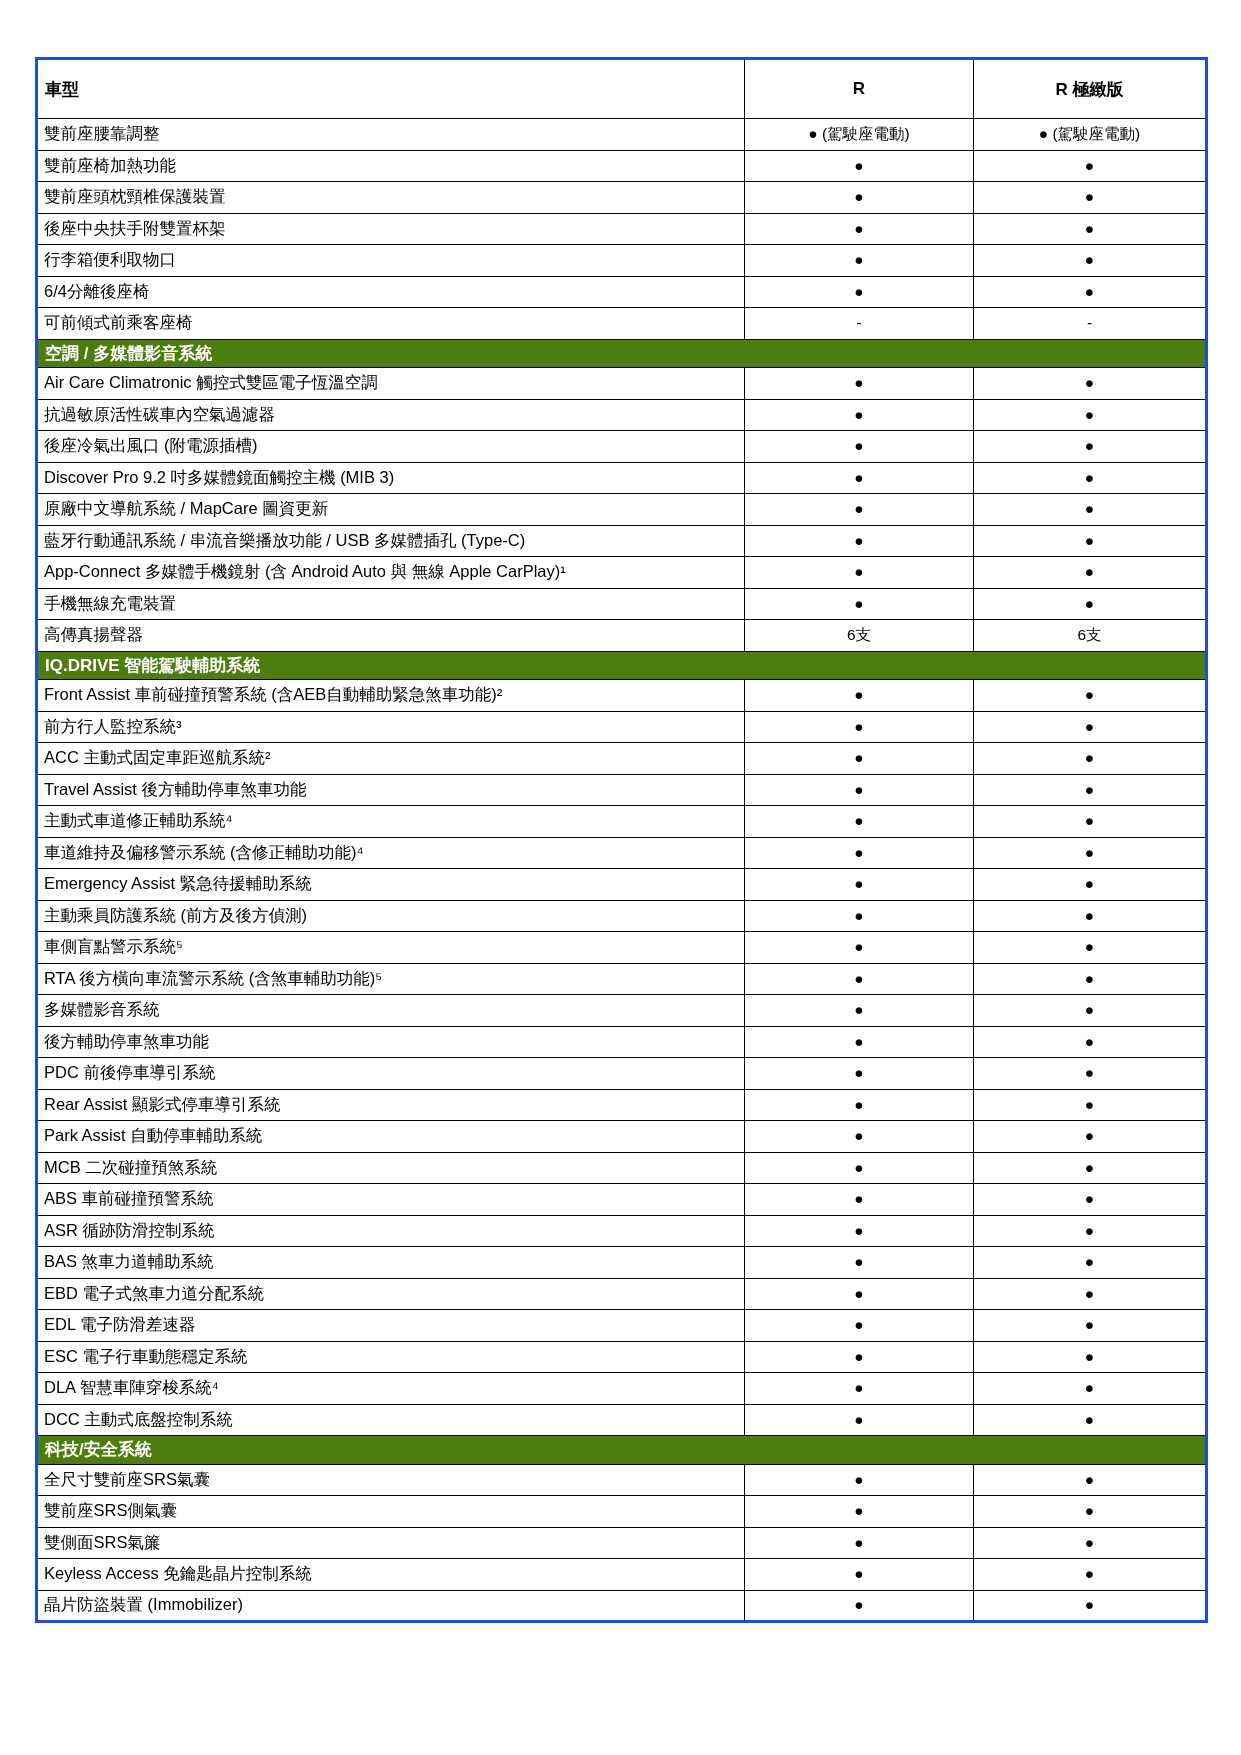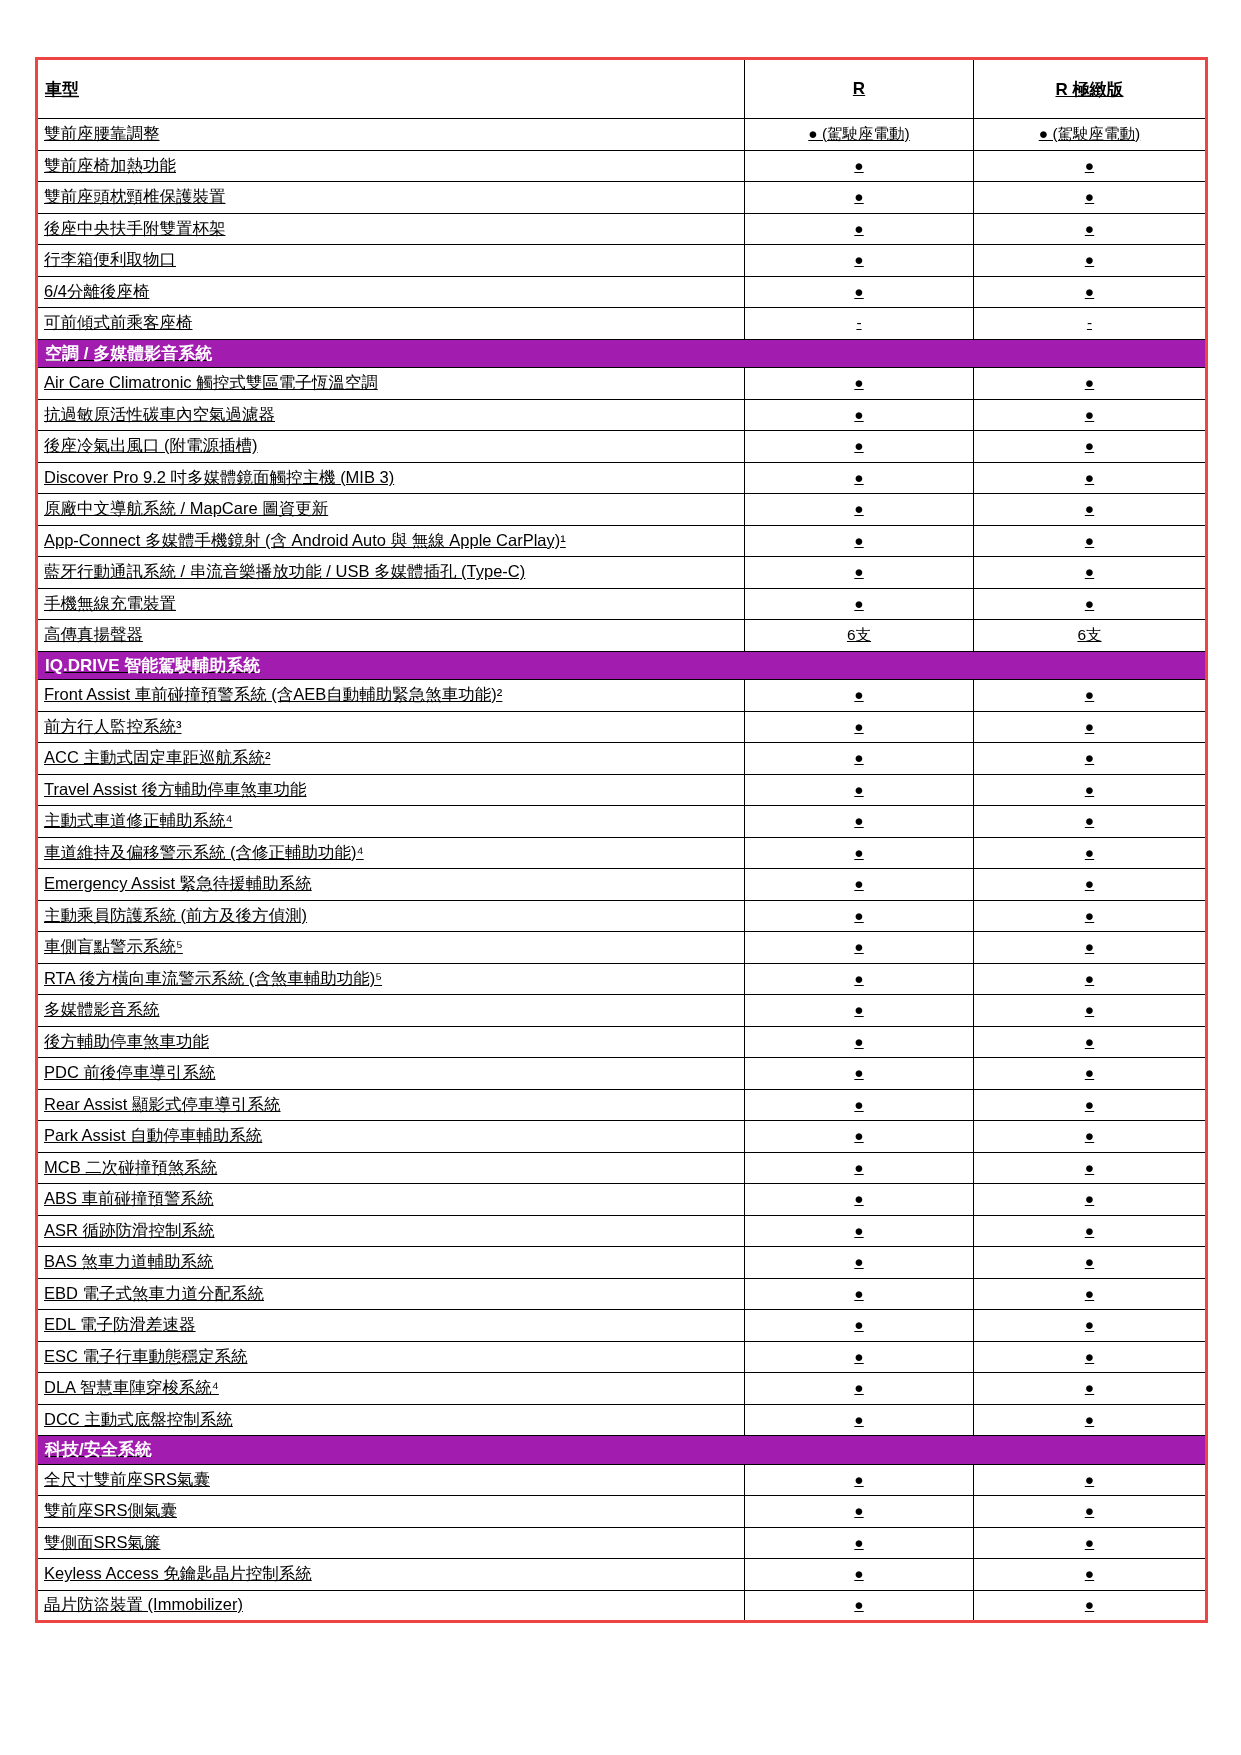--- a/index.html
+++ b/index.html
@@ -16,22 +16,21 @@
     background: #ffffff;
     overflow: hidden;
   }
   table.spec-table {
     position: absolute;
     left: 35px;
     top: 57px;
     width: 1170px;
     border-collapse: collapse;
     table-layout: fixed;
-    border: 3px solid #ef4444;
-    text-decoration: underline;
+    border: 3px solid #1d4ed8;
   }
   col.c1 { width: 708px; }
   col.c2 { width: 229px; }
   col.c3 { width: 233px; }
   th, td {
     border: 1.5px solid #000000;
     box-sizing: border-box;
     overflow: hidden;
     white-space: nowrap;
   }
@@ -57,21 +56,21 @@
     margin-left: 40px;
   }
   td.value-cell {
     height: 31.5px;
     font-size: 15.5px;
     text-align: center;
     font-weight: normal;
   }
   tr.section-row td {
     height: 28.5px;
-    background: #a21caf;
+    background: #4d7c0f;
     color: #ffffff;
     font-size: 17px;
     font-weight: bold;
     text-align: left;
     padding-left: 7px;
   }
 </style>
 </head>
 <body>
 
@@ -147,26 +146,26 @@
           <td class="feature-cell">Discover Pro 9.2 吋多媒體鏡面觸控主機 (MIB 3)</td>
           <td class="value-cell">●</td>
           <td class="value-cell">●</td>
         </tr>
         <tr>
           <td class="feature-cell">原廠中文導航系統 / MapCare 圖資更新</td>
           <td class="value-cell">●</td>
           <td class="value-cell">●</td>
         </tr>
         <tr>
+          <td class="feature-cell">藍牙行動通訊系統 / 串流音樂播放功能 / USB 多媒體插孔 (Type-C)</td>
+          <td class="value-cell">●</td>
+          <td class="value-cell">●</td>
+        </tr>
+        <tr>
           <td class="feature-cell">App-Connect 多媒體手機鏡射 (含 Android Auto 與 無線 Apple CarPlay)¹</td>
-          <td class="value-cell">●</td>
-          <td class="value-cell">●</td>
-        </tr>
-        <tr>
-          <td class="feature-cell">藍牙行動通訊系統 / 串流音樂播放功能 / USB 多媒體插孔 (Type-C)</td>
           <td class="value-cell">●</td>
           <td class="value-cell">●</td>
         </tr>
         <tr>
           <td class="feature-cell">手機無線充電裝置</td>
           <td class="value-cell">●</td>
           <td class="value-cell">●</td>
         </tr>
         <tr>
           <td class="feature-cell">高傳真揚聲器</td>

